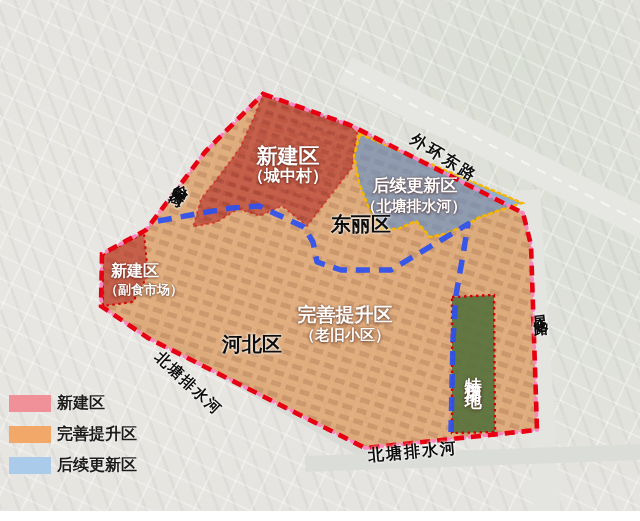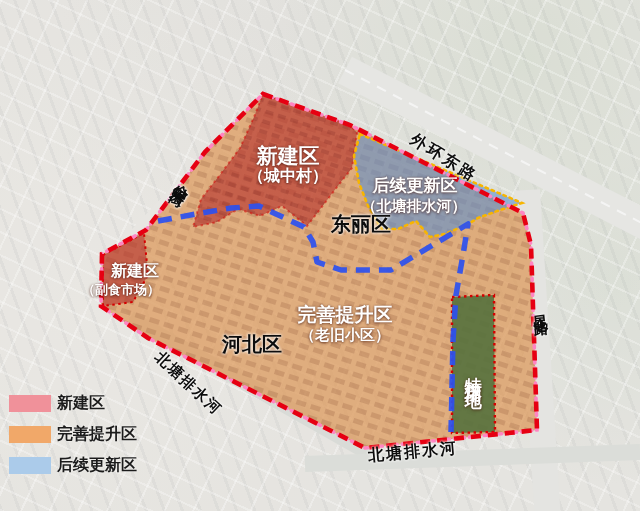--- a/index.html
+++ b/index.html
@@ -73,21 +73,21 @@
     <path d="M 263,94 L 350,125 L 523,213 L 531,245 L 537,430 L 365,448 L 148,338 L 101,306 L 102,254 L 146,230 L 205,152 Z" fill="none" stroke-width="4.6" stroke-dasharray="10 7" stroke="#e60012"></path>
   </svg>
 
   <div class="lbl lbl-white" style="left:288px; top:156px; font-size:21px;">新建区</div>
   <div class="lbl lbl-white" style="left:288px; top:176px; font-size:16px;text-align:right;">（城中村）</div>
 
   <div class="lbl lbl-white" style="left:415px; top:186px; font-size:17px;">后续更新区</div>
   <div class="lbl lbl-white" style="left:414px; top:206px; font-size:15px;">（北塘排水河）</div>
 
   <div class="lbl lbl-white" style="left:135px; top:271px; font-size:16px;">新建区</div>
-  <div class="lbl lbl-white" style="left:121px; top:290px; font-size:13px;">（副食市场）</div>
+  <div class="lbl lbl-white" style="left:144px; top:290px; font-size:13px;">（副食市场）</div>
 
   <div class="lbl lbl-white" style="left:345px; top:315px; font-size:19px;">完善提升区</div>
   <div class="lbl lbl-white" style="left:345px; top:335px; font-size:15px;">（老旧小区）</div>
 
   <div class="lbl lbl-white vert" style="left:473px; top:373px; font-size:17px; letter-spacing:5px;">特殊用地</div>
 
   <div class="lbl lbl-black" style="left:361px; top:224px; font-size:20px;">东丽区</div>
   <div class="lbl lbl-black" style="left:252px; top:344px; font-size:20px;">河北区</div>
 
   <div class="lbl lbl-black" style="left:444px; top:158px; font-size:16px; transform:translate(-50%,-50%) rotate(32deg); letter-spacing:3px;">外环东路</div>

